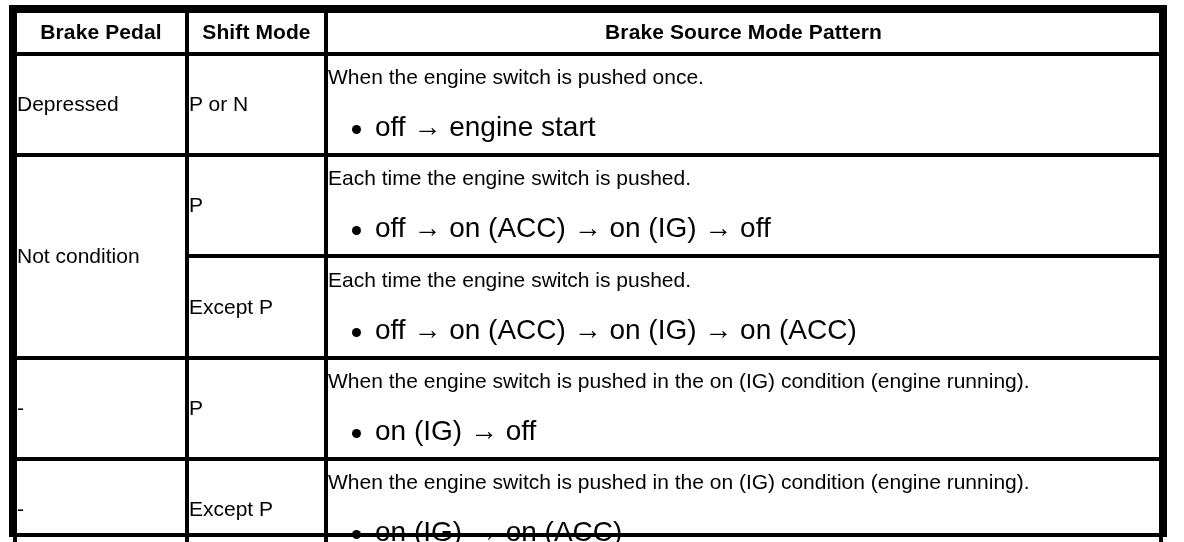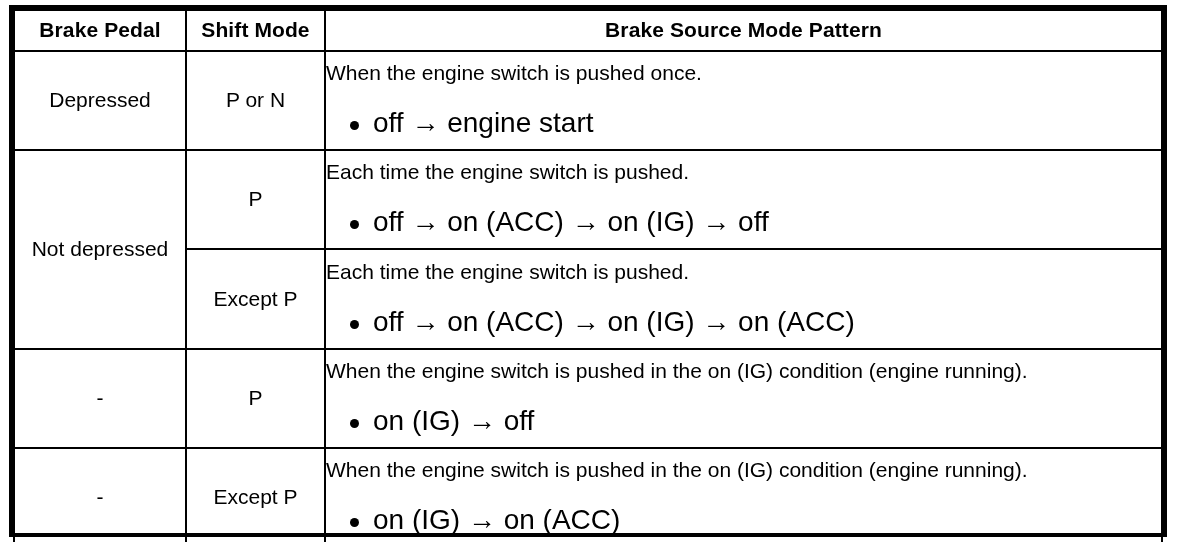--- a/index.html
+++ b/index.html
@@ -27,21 +27,21 @@
 
   table.spec {
     width: 100%;
     height: 100%;
     border-collapse: collapse;
     table-layout: fixed;
   }
 
   table.spec td,
   table.spec th {
-    border: 2px solid #000000;
+    border: 4px solid #000000;
     padding: 0;
     vertical-align: middle;
     font-weight: normal;
     font-size: 21px;
     line-height: 1.15;
   }
 
   
   col.c1 { width: 172px; }
   col.c2 { width: 139px; }
@@ -51,21 +51,21 @@
   tr.header-row th {
     height: 39px;
     text-align: center;
     font-weight: bold;
     font-size: 21px;
     letter-spacing: 0.1px;
   }
 
   
   td.center-cell {
-    text-align: center;
+    text-align: left;
   }
 
   
   td.desc-cell {
     vertical-align: top;
     padding: 7px 0 6px 8px;
     text-align: left;
   }
   .desc-head {
     font-size: 21px;
@@ -117,21 +117,21 @@
     <tbody>
       <tr class="r1">
         <td class="center-cell" rowspan="1">Depressed</td>
         <td class="center-cell">P or N</td>
         <td class="desc-cell">
           <div class="desc-head">When the engine switch is pushed once.</div>
           <div class="desc-bullet-line"><span class="bullet-dot"></span><span class="seq">off → engine start</span></div>
         </td>
       </tr>
       <tr class="r2">
-        <td class="center-cell" rowspan="2">Not depressed</td>
+        <td class="center-cell" rowspan="2">Not condition</td>
         <td class="center-cell">P</td>
         <td class="desc-cell">
           <div class="desc-head">Each time the engine switch is pushed.</div>
           <div class="desc-bullet-line"><span class="bullet-dot"></span><span class="seq">off → on (ACC) → on (IG) → off</span></div>
         </td>
       </tr>
       <tr class="r3">
         <td class="center-cell">Except P</td>
         <td class="desc-cell">
           <div class="desc-head">Each time the engine switch is pushed.</div>

